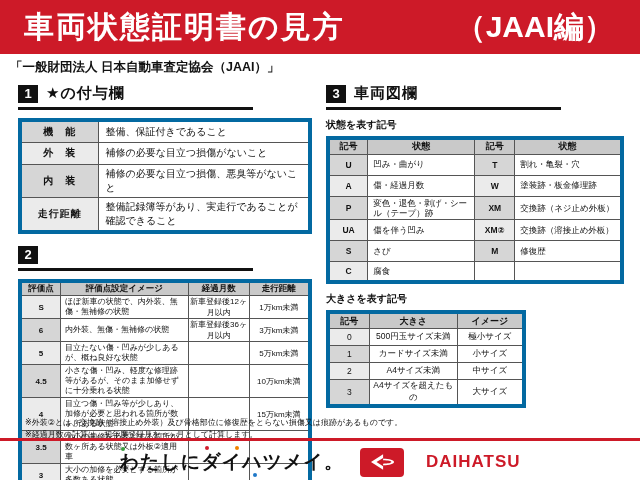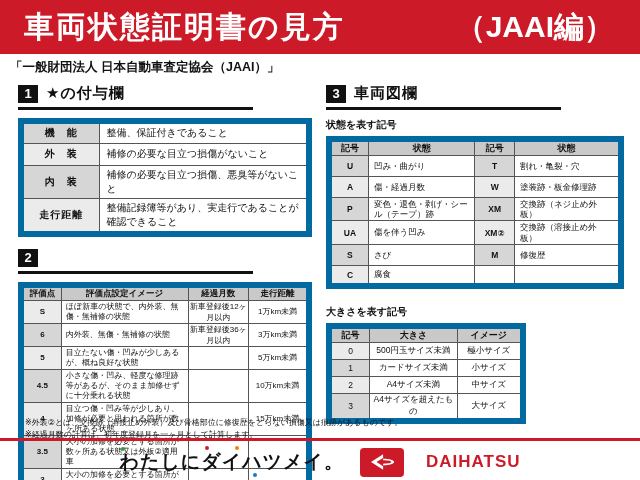--- a/index.html
+++ b/index.html
@@ -34,21 +34,21 @@
   .sec-num {
     width:20px; height:18px; background:#111; color:#fff;
     display:flex; align-items:center; justify-content:center;
     font-size:13px; font-weight:bold; flex:0 0 auto;
   }
   .sec-title { font-size:15px; font-weight:bold; letter-spacing:1px; }
 
   
   table { border-collapse:collapse; table-layout:fixed; width:100%; }
   th,td { border:1px solid #555; }
-  table { border:6px solid #0369a1; }
+  table { border:4px solid #0369a1; }
   th { background:#c9c9c9; font-weight:bold; text-align:center; }
 
   
   .t1 td { height:22px; font-size:10px; }
   .t1 .lbl { width:78px; text-align:center; font-weight:bold; letter-spacing:1px; }
   .t1 tr:nth-child(odd)  .lbl { background:#d6d6d6; }
   .t1 tr:nth-child(even) .lbl { background:#ebebeb; }
   .t1 .dsc { padding:2px 7px; }
 
   
@@ -261,21 +261,21 @@
         </tr>
         <tr>
           <td class="sym">C</td>
           <td class="st">腐食</td>
           <td class="sym" style="background:#fff;"></td>
           <td class="st"></td>
         </tr>
       </tbody>
     </table>
 
-    <div class="tbl-caption" style="margin-top:16px;">大きさを表す記号</div>
+    <div class="tbl-caption" style="margin-top:8px;">大きさを表す記号</div>
     <table class="t4">
       <colgroup>
           <col class="c4-sym">
           <col class="c4-size">
           <col class="c4-img">
         </colgroup>
       <thead>
         <tr>
           <th>記号</th>
           <th>大きさ</th>

